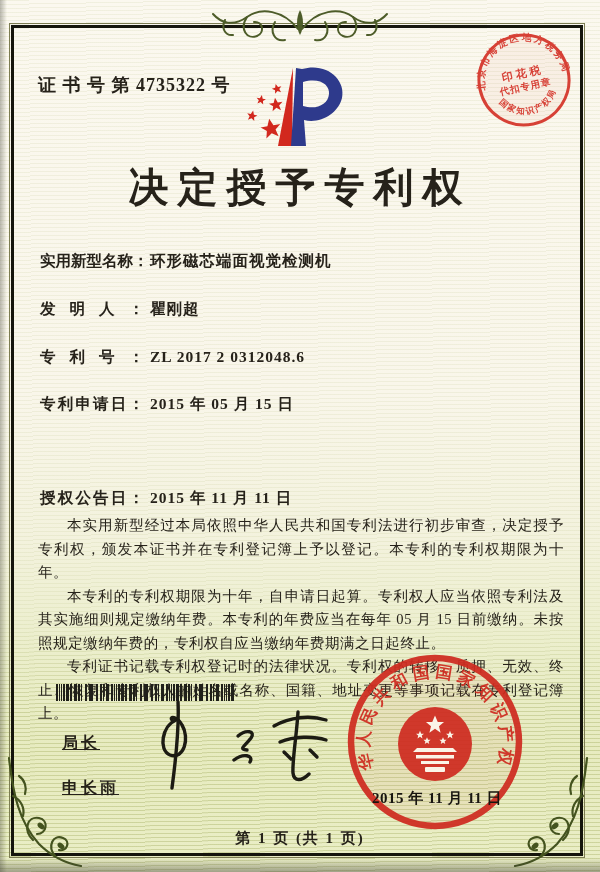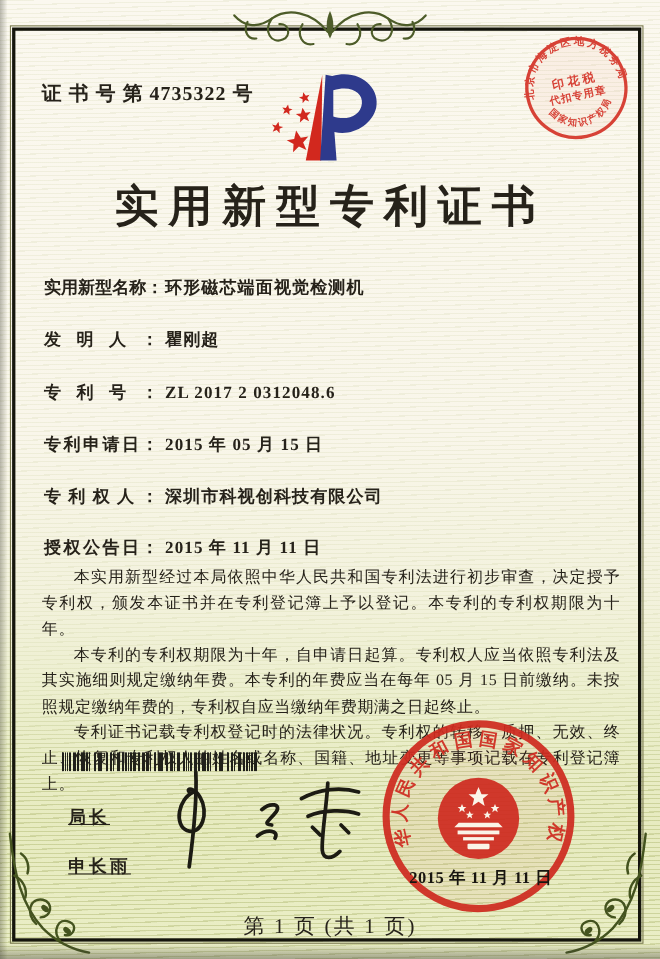--- a/index.html
+++ b/index.html
@@ -53,21 +53,21 @@
        letter-spacing:0.5px;color:#181510;white-space:nowrap;}
   .tax-stamp{position:absolute;left:466px;top:22px;}
   
   .logo{position:absolute;left:240px;top:56px;}
   
   .orn-top{position:absolute;left:195px;top:2px;}
   .orn-bl{position:absolute;left:3px;top:756px;}
   .orn-br{position:absolute;right:7px;top:756px;transform:scaleX(-1);}
   
   .footer{position:absolute;left:0;right:0;top:829px;text-align:center;
-       font-size:19px;letter-spacing:2px;font-weight:400;}
+       font-size:15px;letter-spacing:2px;font-weight:700;}
 </style>
 </head>
 <body>
 
 <div id="photo">
 
   <div class="waves"></div>
   <div class="waves-strong"></div>
 
   <div class="frame-outer">
@@ -137,36 +137,33 @@
       </text>
       <path id="taxBottom" d="M -27 20 A 33 33 0 0 0 27 20" fill="none"></path>
       <text font-size="8.5" font-weight="bold" fill="#d43227" letter-spacing="1.6" font-family="Liberation Sans, sans-serif">
         <textPath href="#taxBottom" startOffset="50%" text-anchor="middle">国家知识产权局</textPath>
       </text>
       <text y="-3" text-anchor="middle" font-size="11" font-weight="bold" fill="#d43227" letter-spacing="3" font-family="Liberation Sans, sans-serif">印花税</text>
       <text y="10" text-anchor="middle" font-size="9.5" font-weight="bold" fill="#d43227" letter-spacing="1" font-family="Liberation Sans, sans-serif">代扣专用章</text>
     </g>
   </svg>
 
-  <div class="title">实用新型专利证书</div>
+  <div class="title">决定授予专利权</div>
 
   <div class="field f1">
     <span class="lbl">发明人：</span><span class="val">瞿刚超</span>
   </div>
   <div class="field f0">
     <span class="lbl">实用新型名称：</span><span class="val">环形磁芯端面视觉检测机</span>
   </div>
   <div class="field f2">
     <span class="lbl">专利号：</span><span class="val">ZL 2017 2 0312048.6</span>
   </div>
   <div class="field f3">
     <span class="lbl">专利申请日：</span><span class="val">2015 年 05 月 15 日</span>
-  </div>
-  <div class="field f4">
-    <span class="lbl">专利权人：</span><span class="val">深圳市科视创科技有限公司</span>
   </div>
   <div class="field f5">
     <span class="lbl">授权公告日：</span><span class="val">2015 年 11 月 11 日</span>
   </div>
 
   <div class="body-text">
     <p>本实用新型经过本局依照中华人民共和国专利法进行初步审查，决定授予专利权，颁发本证书并在专利登记簿上予以登记。本专利的专利权期限为十年。</p>
     <p>本专利的专利权期限为十年，自申请日起算。专利权人应当依照专利法及其实施细则规定缴纳年费。本专利的年费应当在每年 05 月 15 日前缴纳。未按照规定缴纳年费的，专利权自应当缴纳年费期满之日起终止。</p>
     <p>专利证书记载专利权登记时的法律状况。专利权的转移、质押、无效、终止、恢复和专利权人的姓名或名称、国籍、地址变更等事项记载在专利登记簿上。</p>
   </div>

